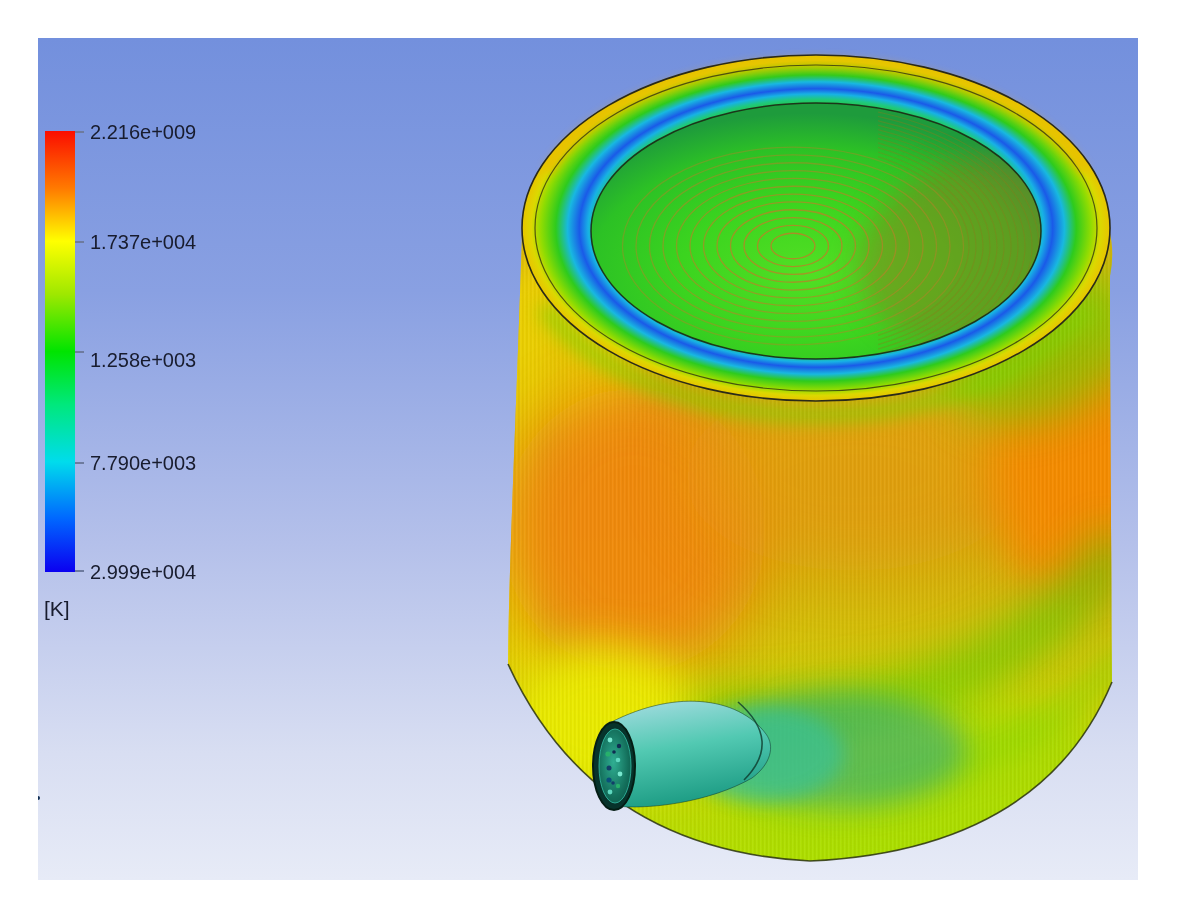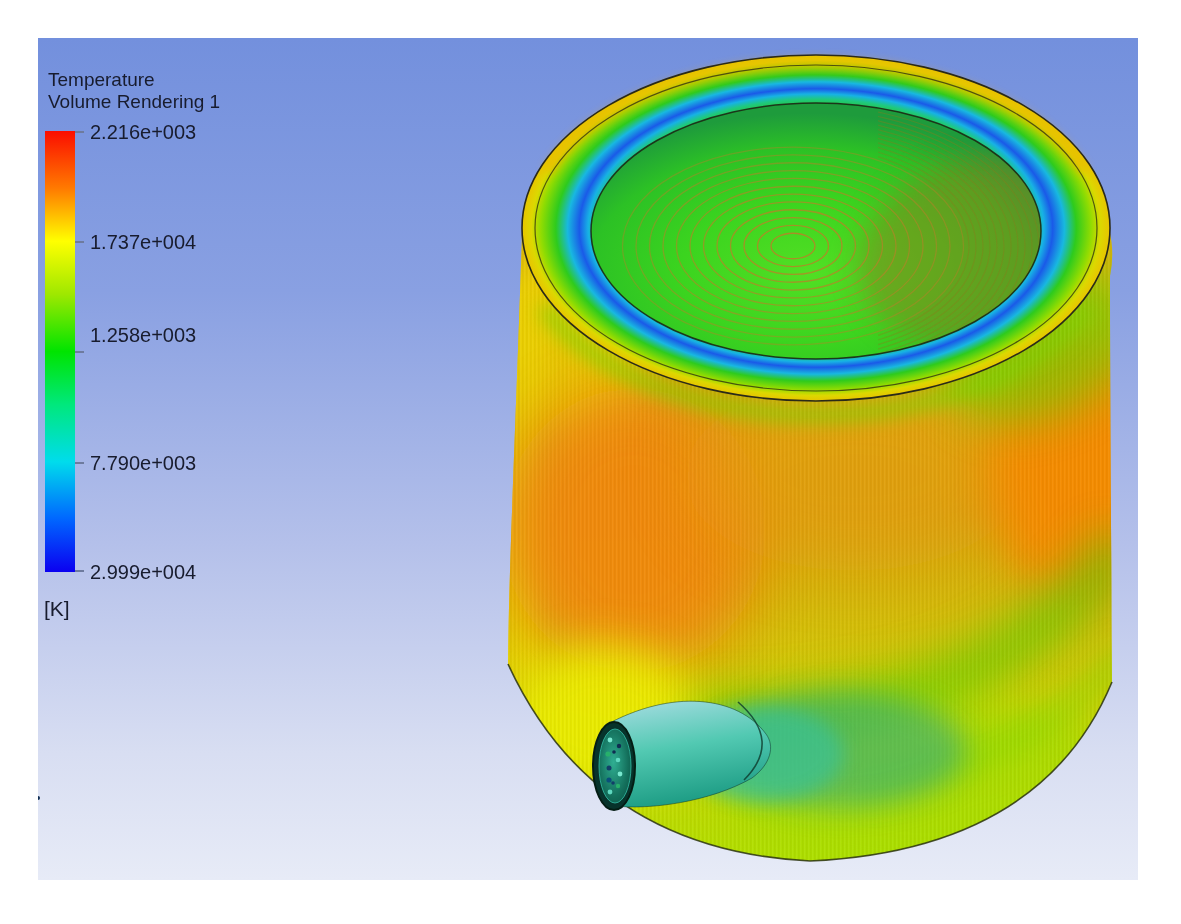--- a/index.html
+++ b/index.html
@@ -191,33 +191,29 @@
               <ellipse cx="755" cy="208" rx="239" ry="138.62" fill="none" stroke="#8f7a1a" stroke-width="1.1" opacity="0.38"></ellipse>
               <ellipse cx="755" cy="208" rx="246" ry="142.67999999999998" fill="none" stroke="#8f7a1a" stroke-width="1.1" opacity="0.38"></ellipse>
             </g>
         </g>
       </g>
       <ellipse cx="778" cy="193" rx="225" ry="128" fill="none" stroke="#1c2814" stroke-width="1.5" opacity="0.9"></ellipse>
     </g>
   </svg>
 
   <div class="legend">
-    <div class="legend-title">
-      <div>Temperature</div>
-      <div>Volume Rendering 1</div>
-    </div>
     <div class="colorbar"></div>
 
     <div class="tick-mark" style="top:93px"></div>
     <div class="tick-mark" style="top:203px"></div>
     <div class="tick-mark" style="top:313px"></div>
     <div class="tick-mark" style="top:424px"></div>
     <div class="tick-mark" style="top:532px"></div>
 
-    <div class="tick-label" style="top:84px">2.216e+003</div>
+    <div class="tick-label" style="top:84px">2.216e+009</div>
     <div class="tick-label" style="top:194px">1.737e+004</div>
-    <div class="tick-label" style="top:287px">1.258e+003</div>
+    <div class="tick-label" style="top:312px">1.258e+003</div>
     <div class="tick-label" style="top:415px">7.790e+003</div>
     <div class="tick-label" style="top:524px">2.999e+004</div>
 
     <div class="legend-unit">[K]</div>
   </div>
 </div>
 
 </body></html>

